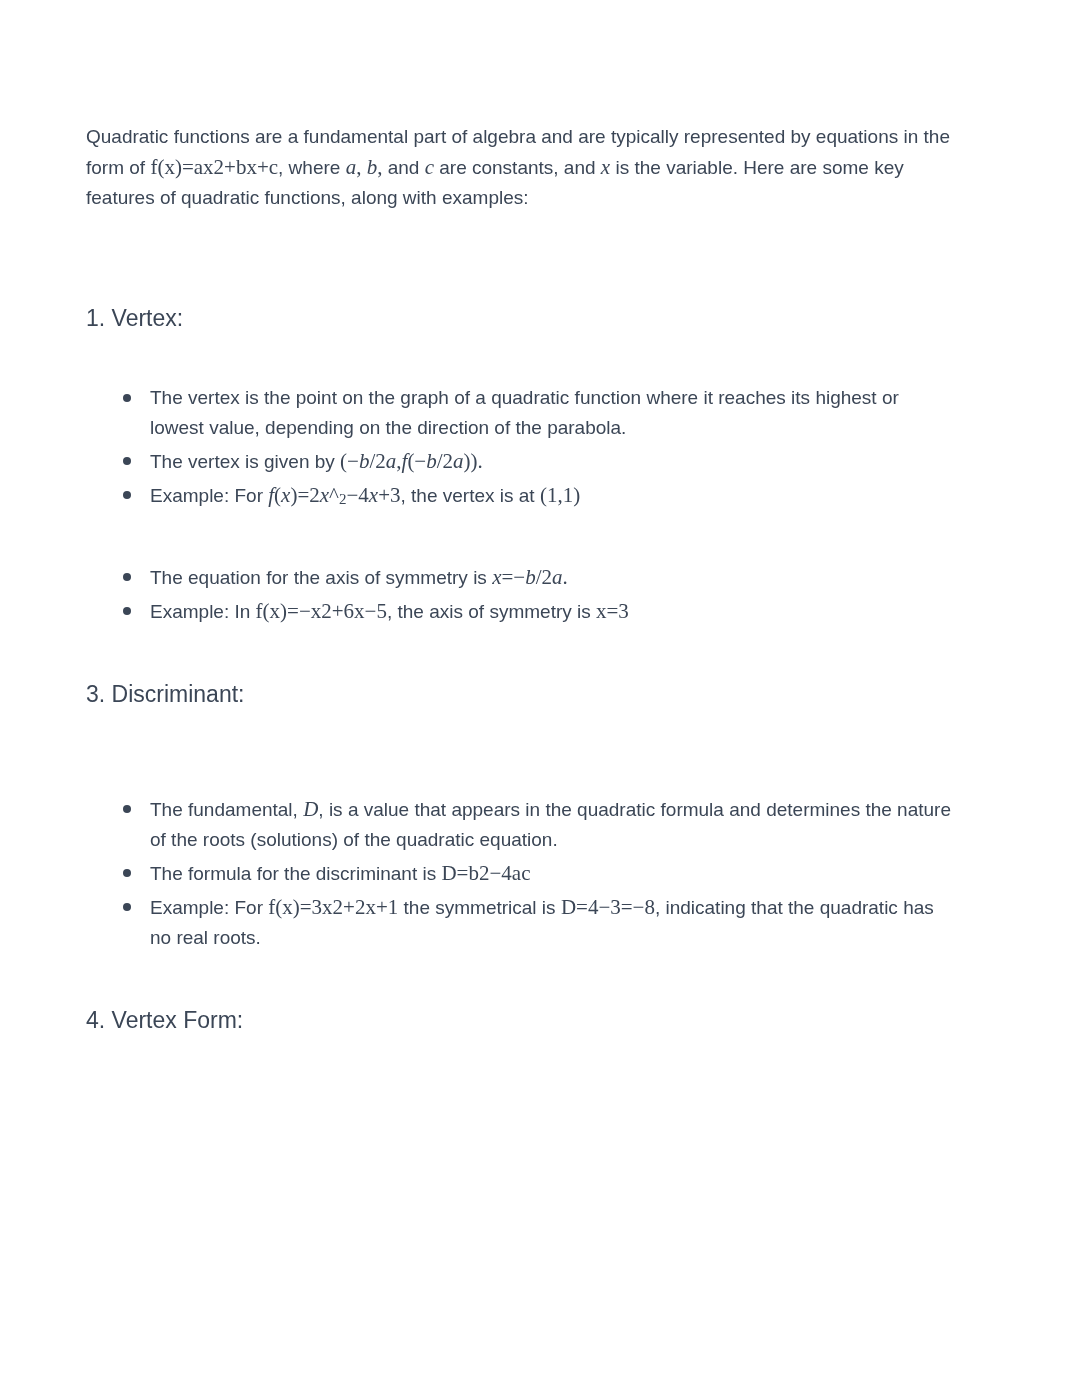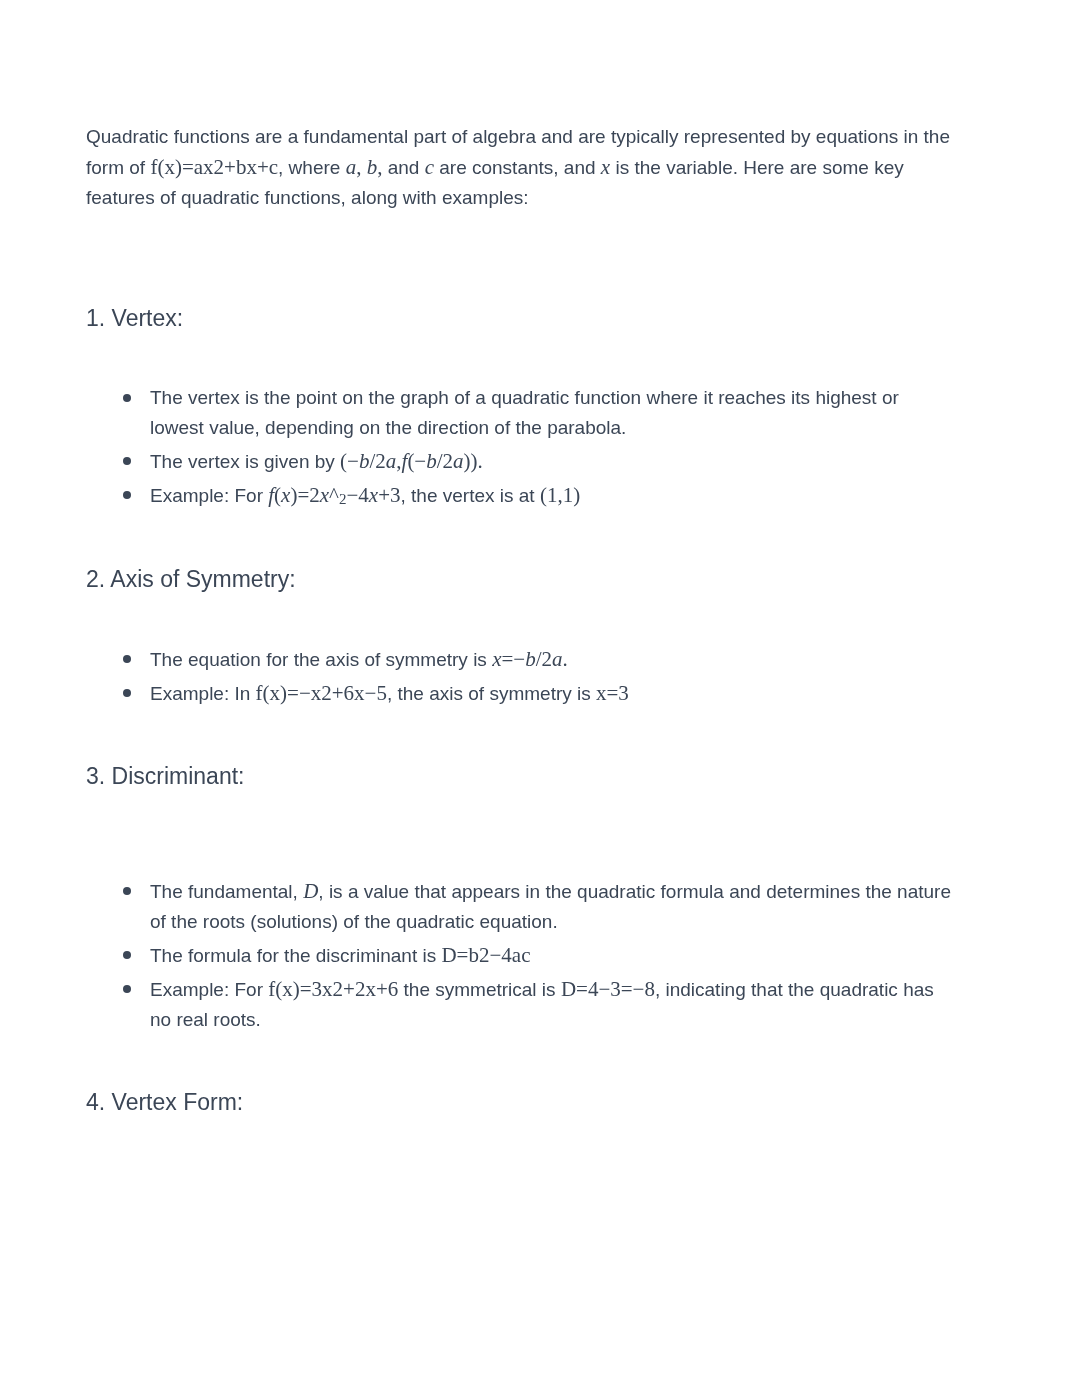--- a/index.html
+++ b/index.html
@@ -68,31 +68,30 @@
   <div>
       <section class="section">
         <h2 class="section-heading">1. Vertex:</h2>
         <ul class="bullet-list">
           <li class="bullet-item"><span class="bullet-dot"></span><span class="bullet-text"><span>The vertex is the point on the graph of a quadratic function where it reaches its highest or lowest value, depending on the direction of the parabola.</span></span></li>
           <li class="bullet-item"><span class="bullet-dot"></span><span class="bullet-text"><span>The vertex is given by </span><span class="seg-serif">(−</span><span class="seg-serif seg-italic">b</span><span class="seg-serif">/2</span><span class="seg-serif seg-italic">a</span><span class="seg-serif">,</span><span class="seg-serif seg-italic">f</span><span class="seg-serif">(−</span><span class="seg-serif seg-italic">b</span><span class="seg-serif">/2</span><span class="seg-serif seg-italic">a</span><span class="seg-serif">)).</span></span></li>
           <li class="bullet-item"><span class="bullet-dot"></span><span class="bullet-text"><span>Example: For </span><span class="seg-serif seg-italic">f</span><span class="seg-serif">(</span><span class="seg-serif seg-italic">x</span><span class="seg-serif">)=2</span><span class="seg-serif seg-italic">x</span><span class="seg-serif">^</span><span class="seg-serif seg-small">2</span><span class="seg-serif">−4</span><span class="seg-serif seg-italic">x</span><span class="seg-serif">+3</span><span>, the vertex is at </span><span class="seg-serif">(1,1)</span></span></li>
         </ul>
       </section>
       <section class="section">
-        <h2 class="section-heading">2. Axis of Symmetry:</h2>
         <ul class="bullet-list">
           <li class="bullet-item"><span class="bullet-dot"></span><span class="bullet-text"><span>The equation for the axis of symmetry is </span><span class="seg-serif seg-italic">x</span><span class="seg-serif">=−</span><span class="seg-serif seg-italic">b</span><span class="seg-serif">/2</span><span class="seg-serif seg-italic">a</span><span class="seg-serif">.</span></span></li>
           <li class="bullet-item"><span class="bullet-dot"></span><span class="bullet-text"><span>Example: In </span><span class="seg-serif">f(x)=−x2+6x−5</span><span>, the axis of symmetry is </span><span class="seg-serif">x=3</span></span></li>
         </ul>
       </section>
       <section class="section">
         <h2 class="section-heading">3. Discriminant:</h2>
         <ul class="bullet-list">
           <li class="bullet-item"><span class="bullet-dot"></span><span class="bullet-text"><span>The fundamental, </span><span class="seg-serif seg-italic">D</span><span>, is a value that appears in the quadratic formula and determines the nature of the roots (solutions) of the quadratic equation.</span></span></li>
           <li class="bullet-item"><span class="bullet-dot"></span><span class="bullet-text"><span>The formula for the discriminant is </span><span class="seg-serif">D=b2−4ac</span></span></li>
-          <li class="bullet-item"><span class="bullet-dot"></span><span class="bullet-text"><span>Example: For </span><span class="seg-serif">f(x)=3x2+2x+6</span><span> the symmetrical is </span><span class="seg-serif">D=4−3=−8</span><span>, indicating that the quadratic has no real roots.</span></span></li>
+          <li class="bullet-item"><span class="bullet-dot"></span><span class="bullet-text"><span>Example: For </span><span class="seg-serif">f(x)=3x2+2x+1</span><span> the symmetrical is </span><span class="seg-serif">D=4−3=−8</span><span>, indicating that the quadratic has no real roots.</span></span></li>
         </ul>
       </section>
       <section class="section">
         <h2 class="section-heading">4. Vertex Form:</h2>
       </section>
     </div>
 </main>
 
 </body></html>

